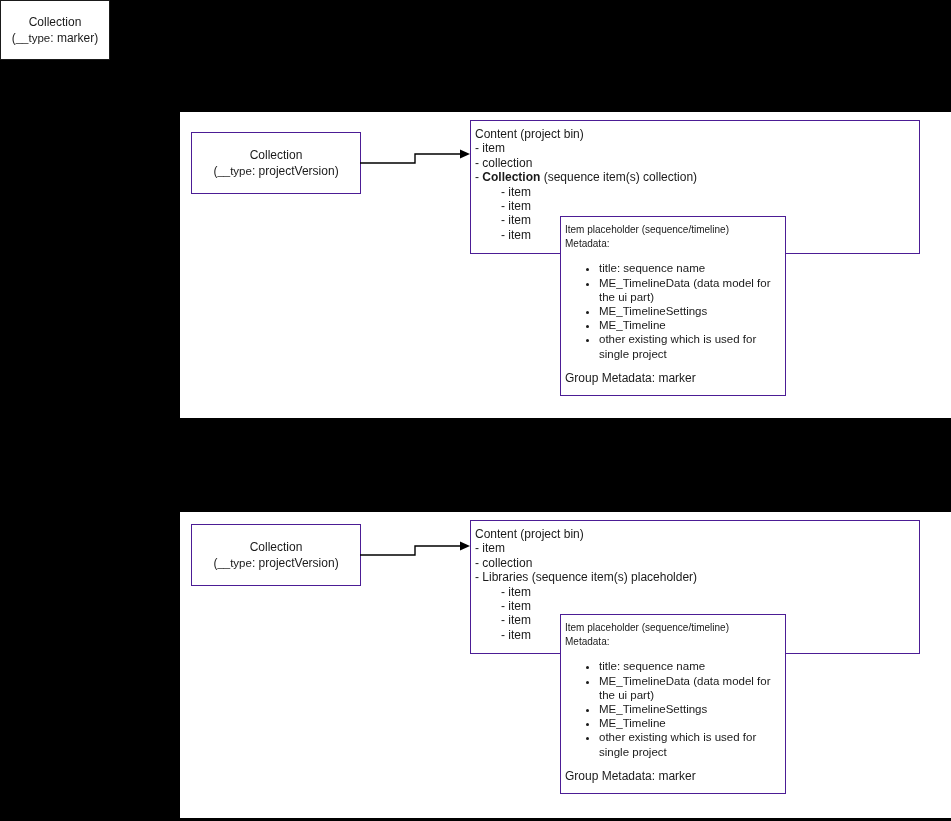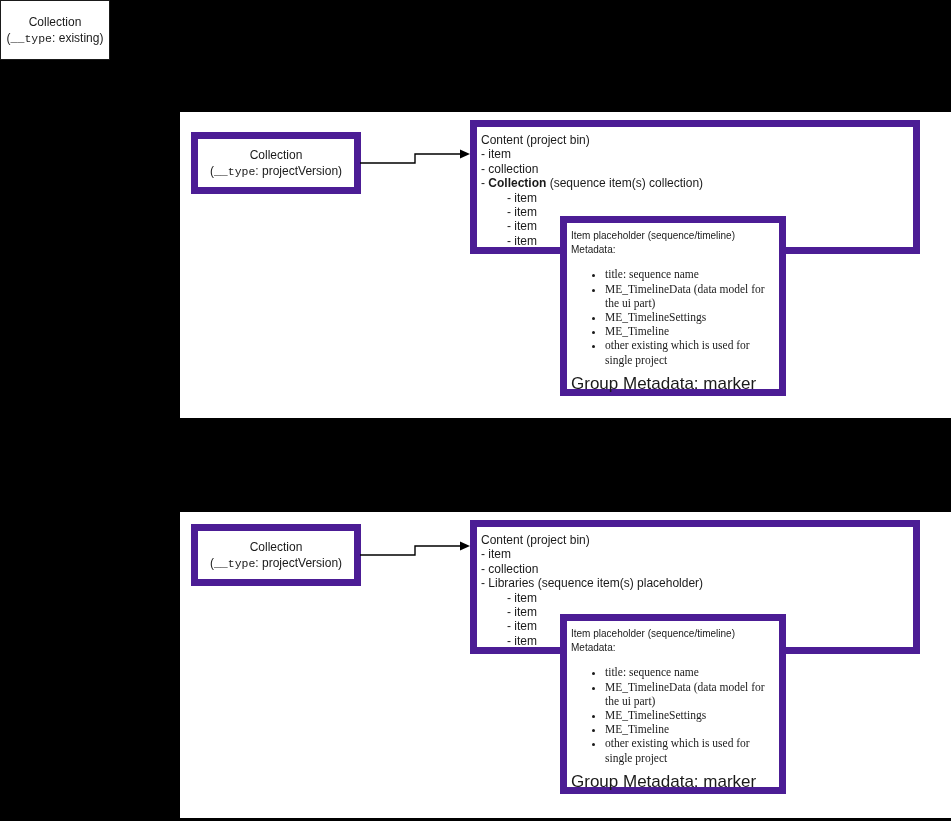--- a/index.html
+++ b/index.html
@@ -45,40 +45,40 @@
     display: flex;
     flex-direction: column;
     align-items: center;
     justify-content: center;
   }
 
   
   .box {
     position: absolute;
     background: #ffffff;
-    border: 7px solid #4c1d95;
+    border: 1px solid #4c1d95;
     box-sizing: border-box;
   }
 
   .collection-box {
     display: flex;
     flex-direction: column;
     align-items: center;
     justify-content: center;
     text-align: center;
   }
 
   .t-line {
     font-size: 12px;
     color: #1a1a1a;
     line-height: 16px;
     white-space: nowrap;
   }
   .mono {
-    font-family: Liberation Mono, monospace;
+    font-family: Liberation Sans, sans-serif;
     font-size: 11.5px;
   }
 
   
   .content-box {
     padding: 6px 0 0 4px;
   }
   .content-box .cline {
     font-size: 12px;
     color: #1a1a1a;
@@ -97,50 +97,49 @@
   }
   .item-box .iline {
     font-size: 10px;
     color: #1a1a1a;
     line-height: 14.2px;
   }
   .item-box ul {
     margin: 10px 0 10px 0;
     padding-left: 34px;
     list-style-type: disc;
-    font-family: Liberation Serif, serif;
   }
   .item-box ul li {
     font-size: 11.5px;
     color: #1a1a1a;
     line-height: 14.2px;
     margin: 0;
     padding: 0;
     max-width: 182px;
   }
   .item-box .footer-line {
-    font-size: 17px;
+    font-size: 12px;
     color: #1a1a1a;
     line-height: 14.2px;
   }
 
   
   .arrow-svg {
     position: absolute;
     overflow: visible;
   }
 </style>
 </head>
 <body>
 
 <div class="canvas">
 
   <div id="card-project" class="collection-box">
     <div class="t-line">Collection</div>
-    <div class="t-line">(<span class="mono">__type</span>: <span>existing</span>)</div>
+    <div class="t-line">(<span class="mono">__type</span>: <span>marker</span>)</div>
   </div>
 
   <div id="panel-top" class="panel">
 
     <div class="box collection-box" style="left:11px; top:20px; width:170px; height:62px;">
       <div class="t-line">Collection</div>
       <div class="t-line">(<span class="mono">__type</span>: <span>projectVersion</span>)</div>
     </div>
 
     <svg class="arrow-svg" style="left:180px; top:36px;" width="112" height="26">

